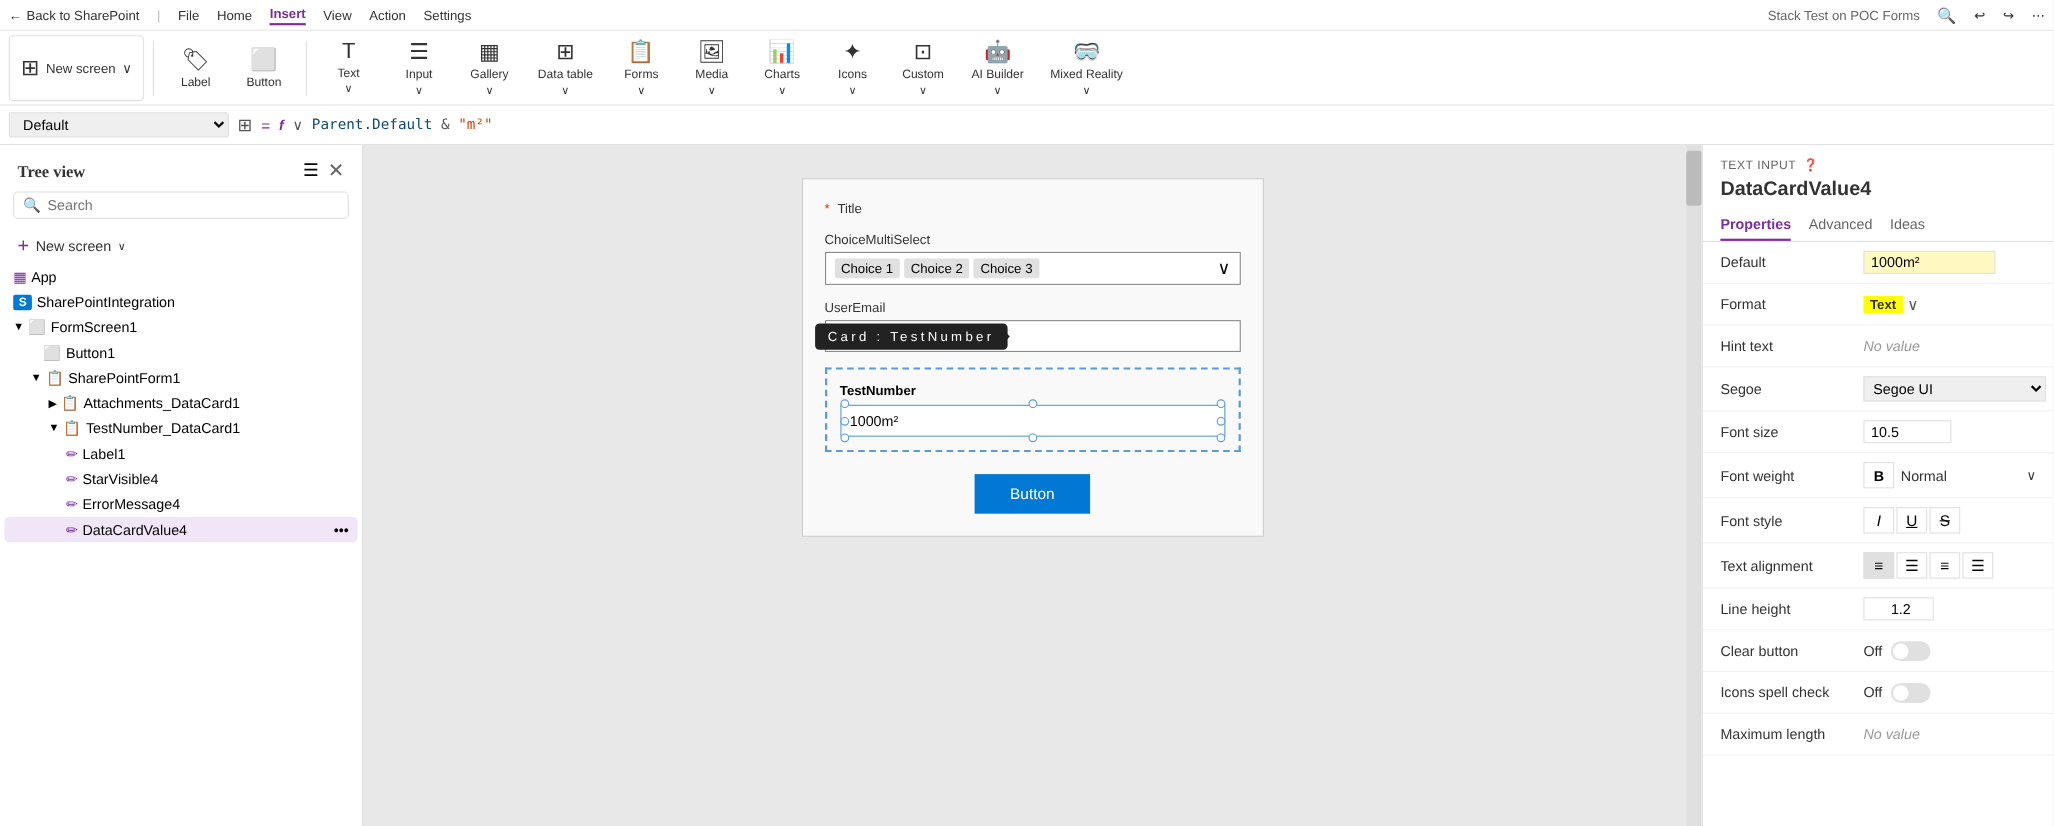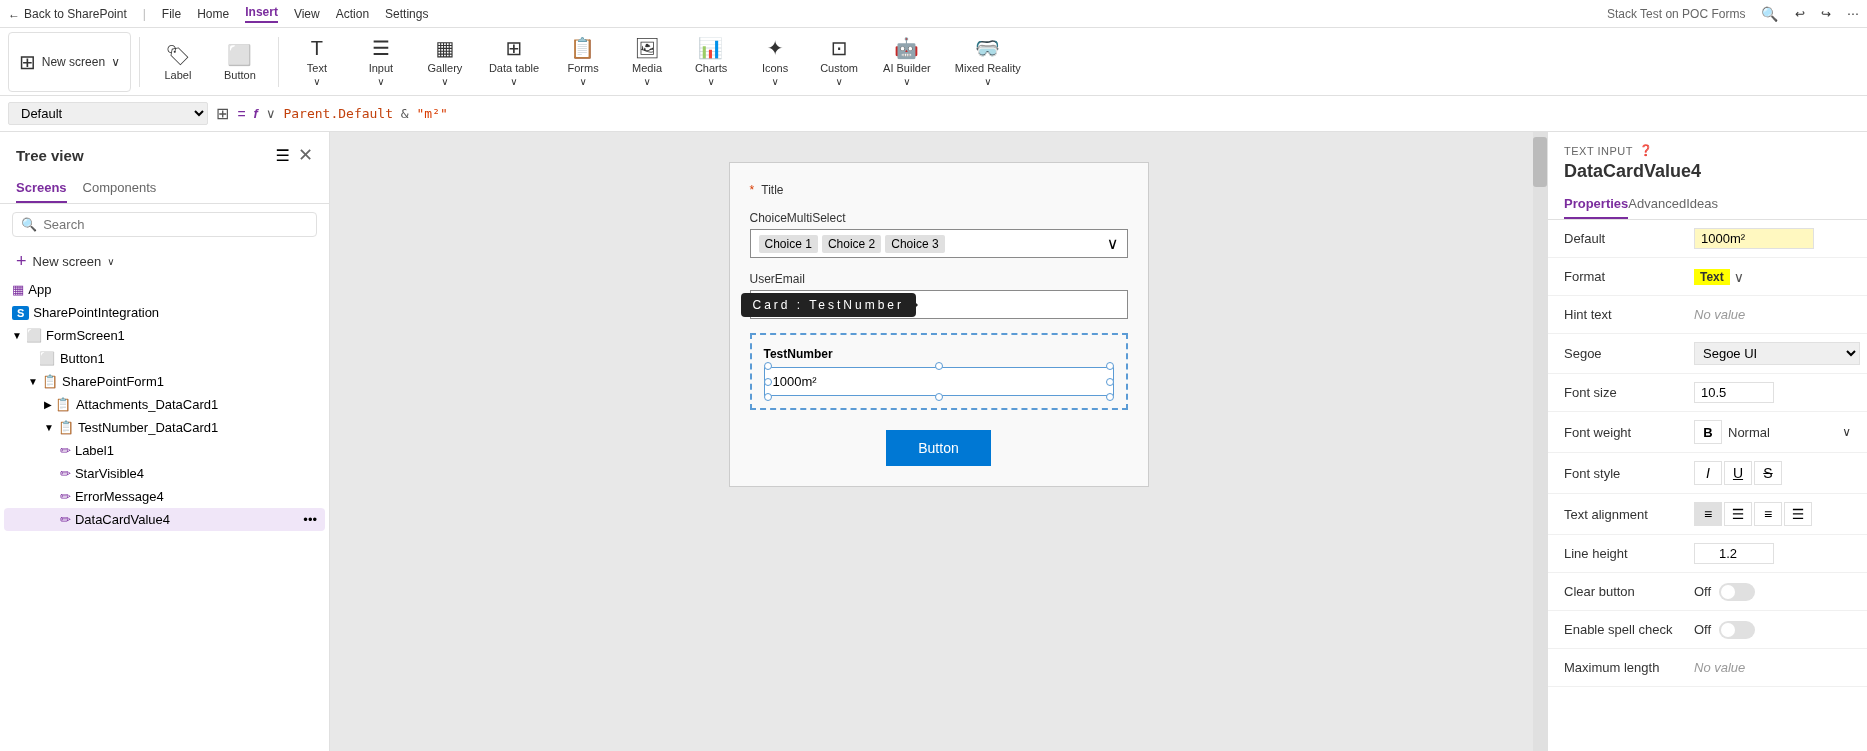--- a/index.html
+++ b/index.html
@@ -85,23 +85,24 @@
     .left-sidebar {
       width: 330px;
       background: #fff;
       border-right: 1px solid #e0e0e0;
       display: flex;
       flex-direction: column;
       overflow: hidden;
     }
     .tree-view-header {
       display: flex;
-      align-items: center;
+      align-items: flex-end;
       justify-content: space-between;
       padding: 12px 16px 8px 16px;
+      font-family: Liberation Serif, serif;
     }
     .tree-view-header h3 { font-size: 15px; font-weight: 600; color: #333; }
     .tree-view-tabs {
       display: flex;
       padding: 0 16px;
       gap: 16px;
       border-bottom: 1px solid #e0e0e0;
       margin-bottom: 8px;
     }
     .tree-tab {
@@ -305,20 +306,21 @@
     .right-panel-title {
       padding: 4px 16px 8px;
       font-size: 18px;
       font-weight: 600;
       color: #333;
     }
     .right-panel-tabs {
       display: flex;
       border-bottom: 1px solid #e0e0e0;
       padding: 0 16px;
+      gap: 16px;
     }
     .right-tab {
       padding: 6px 0;
       font-size: 13px;
       cursor: pointer;
       color: #666;
       border-bottom: 2px solid transparent;
     }
     .right-tab.active { color: #7b2d9e; border-bottom: 2px solid #7b2d9e; font-weight: 600; }
 
@@ -512,39 +514,35 @@
 
 <div class="formula-bar">
   <select class="selector">
     <option>Default</option>
   </select>
   <span style="color:#555; font-size:16px;">⊞</span>
   <span class="equals">=</span>
   <span class="formula-icon">f</span>
   <span style="color:#555;">∨</span>
   <span class="formula-text">
-    <span style="color:#c2410c;">Parent.Default</span>
+    <span style="color:#0c4a6e;">Parent.Default</span>
     <span style="color:#555;"> &amp; </span>
     <span style="color:#d83b01;">"m²"</span>
   </span>
 </div>
 
 <div class="main-layout">
 
   <div class="left-sidebar">
     <div class="tree-view-header">
       <h3>Tree view</h3>
       <div style="display:flex;gap:8px;align-items:center;">
         <span style="font-size:16px;">☰</span>
         <span style="font-size:18px; color:#666;">✕</span>
       </div>
-    </div>
-    <div class="tree-view-tabs">
-      <div class="tree-tab active">Screens</div>
-      <div class="tree-tab">Components</div>
     </div>
     <div class="search-box">
       <span>🔍</span>
       <input type="text" placeholder="Search" style="">
     </div>
 
     <div class="new-screen-btn">
       <span style="color:#7b2d9e; font-size:18px;">+</span>
       <span>New screen</span>
       <span style="font-size:10px;">∨</span>
@@ -751,36 +749,36 @@
           <button class="align-btn">☰</button>
           <button class="align-btn">≡</button>
           <button class="align-btn">☰</button>
         </div>
       </div>
     </div>
 
     <div class="property-row">
       <div class="property-label">Line height</div>
       <div class="property-value">
-        <input type="text" style="width: 80px; padding-left: 24px;" value="1.2">
+        <input type="text" style="width: 64px; padding-left: 24px;" value="1.2">
       </div>
     </div>
 
     <div class="property-row">
       <div class="property-label">Clear button</div>
       <div class="property-value">
         <div class="toggle-off">
           <span>Off</span>
           <div class="toggle-switch"></div>
         </div>
       </div>
     </div>
 
     <div class="property-row">
-      <div class="property-label">Enable spell check</div>
+      <div class="property-label">Icons spell check</div>
       <div class="property-value">
         <div class="toggle-off">
           <span>Off</span>
           <div class="toggle-switch"></div>
         </div>
       </div>
     </div>
 
     <div class="property-row">
       <div class="property-label">Maximum length</div>

